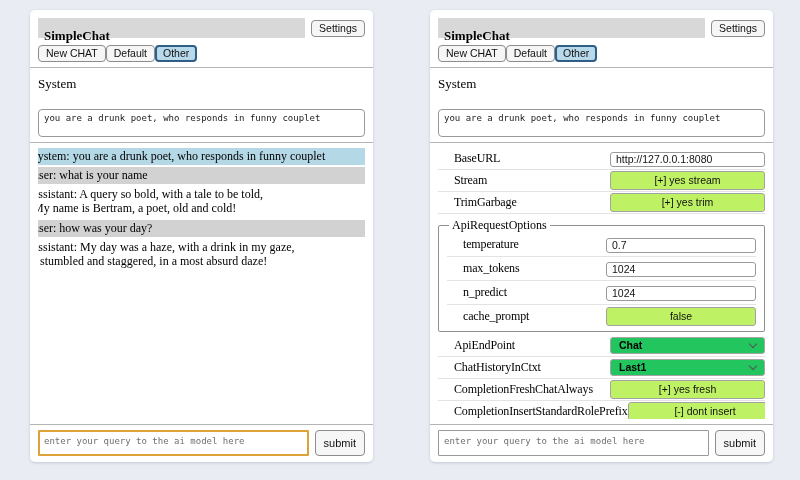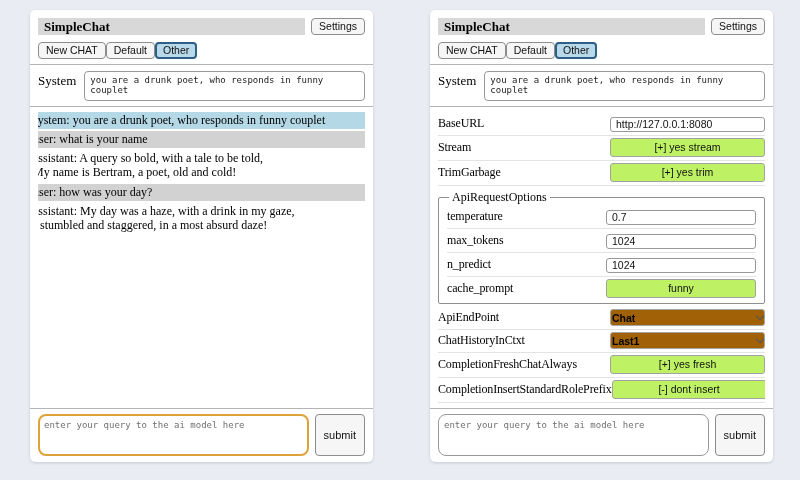--- a/index.html
+++ b/index.html
@@ -16,33 +16,33 @@
     box-shadow:0 1px 3px rgba(60,64,90,.20);
     padding:6px 8px;
     display:flex; flex-direction:column;
   }
   .panel-left { left:30px; }
   .panel-right { left:430px; }
 
   .header { display:flex; align-items:center; gap:6px; margin-top:2px; }
   .titlebar {
     flex:1; background:#d8d8d8; font-weight:bold; font-size:13px;
-    padding:1px 6px; color:#000; height:17px; line-height:15px;
+    padding:10px 6px; color:#000; height:17px; line-height:15px;
   }
   button, .btn {
     font-family:"Liberation Sans", sans-serif; font-size:10.5px; font-weight:normal;
     background:#f6f6f6; border:1px solid #8c8c8c; border-radius:4px;
     padding:1px 7px; color:#111; cursor:pointer; line-height:13px;
   }
   .tabs { display:flex; gap:0; margin-top:7px; }
   .tab.active { background:#b8d9ea; border:2px solid #2e5f86; padding:0 6px; }
 
   hr.sep { border:none; border-top:1px solid #b4b4b4; margin:5px -8px; }
 
-  .system-row { display:flex; gap:8px; margin-top:1px; }
+  .system-row { display:flex; gap:17px; margin-top:1px;flex-direction:column; }
   .system-label { font-size:13px; padding-top:2px; }
   textarea {
     font-family:"DejaVu Sans Mono","Liberation Mono", monospace;
     font-size:9px; color:#222; resize:none; outline:none;
   }
   .system-textarea {
     flex:1; height:30px; padding:3px 5px;
     border:1px solid #999; border-radius:4px; background:#fff;
   }
 
@@ -52,45 +52,45 @@
   .msg {
     font-size:12px; line-height:1.18; padding:1px 3px 2px;
     margin-bottom:2px; white-space:pre-line; color:#000;
   }
   .msg.system { background:#b5d8e7; }
   .msg.user { background:#d2d2d2; }
   .msg.assistant { background:transparent; }
 
   .input-row { display:flex; gap:6px; align-items:stretch; }
   .query-textarea {
-    flex:1; height:42px; padding:5px; border:1px solid #999; border-radius:8px;
+    flex:1; height:26px; padding:5px; border:1px solid #999; border-radius:1px;
   }
   .query-textarea.focused { border:2px solid #dda339; padding:4px; }
   .query-textarea::placeholder { color:#6f6f6f; }
   .submit-btn { padding:3px 8px; font-size:11px; align-self:stretch; }
 
   
   .srow {
     display:flex; align-items:center; justify-content:space-between;
     padding:2px 0 3px; border-bottom:1px solid #e3e3e3; min-height:22px;
   }
-  .srow-label { font-size:12px; white-space:nowrap; letter-spacing:-.15px; color:#000; }
+  .srow-label { font-size:12px; white-space:nowrap; letter-spacing:-.15px; color:#000;margin-left:16px; }
   .sctrl { width:155px; flex:none; }
   .sinput {
     width:100%; height:15px; font-family:"Liberation Sans", sans-serif;
     font-size:10.5px; padding:1px 5px; border:1px solid #999;
     border-radius:3px; color:#111; outline:none;
   }
   .sinput::placeholder { color:#9d9d9d; }
   .sbtn { width:100%; display:block; padding:2px 4px; border-radius:3px; background:#bef264; border-color:#a2a2a2; }
   .sselect {
-    width:100%; height:17px; background:#a16207; border:1px solid #a5a5a5; border-radius:3px;
+    width:100%; height:17px; background:#22c55e; border:1px solid #a5a5a5; border-radius:3px;
     display:flex; align-items:center; justify-content:space-between;
     font-family:"Liberation Sans", sans-serif; font-size:10.5px; font-weight:bold;
-    padding:0 1px; cursor:pointer;
+    padding:0 8px; cursor:pointer;
   }
   .chev {
     width:6px; height:6px; border-right:1.4px solid #555; border-bottom:1.4px solid #555;
     transform:rotate(45deg); margin-top:-3px; flex:none;
   }
   fieldset.aro { border:1px solid #8f8f8f; border-radius:2px; margin:4px 0 3px; padding:0 8px 2px; }
   fieldset.aro legend { font-size:12px; padding:0 3px; margin-left:2px; }
   fieldset.aro .sctrl { width:150px; }
   fieldset.aro .srow:last-child { border-bottom:none; }
   .spacer { flex:1; }
@@ -198,21 +198,21 @@
       </div>
 
       <div class="srow">
         <span class="srow-label">n_predict</span>
         <span class="sctrl"><input class="sinput" type="text" spellcheck="false" value="1024" style=""></span>
       </div>
 
       <div class="srow">
         <span class="srow-label">cache_prompt</span>
         <span class="sctrl">
-            <button class="btn sbtn">funny</button>
+            <button class="btn sbtn">false</button>
           </span>
       </div>
     </fieldset>
 
     <div class="srow">
       <span class="srow-label">ApiEndPoint</span>
       <span class="sctrl">
         <span class="sselect">
           <span>Chat</span>
           <span class="chev"></span>

